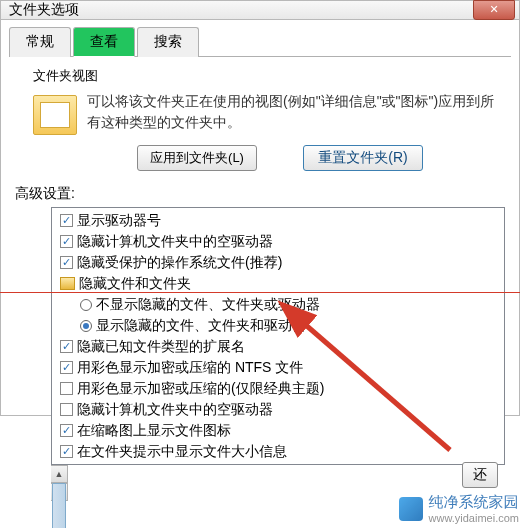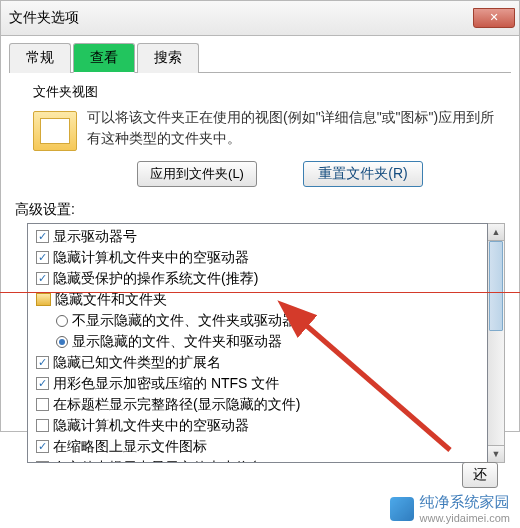--- a/index.html
+++ b/index.html
@@ -8,21 +8,21 @@
       font-size: 13px;
       background: #fff;
       width: 520px;
       height: 528px;
       overflow: hidden;
       position: relative;
     }
     .titlebar {
       background: linear-gradient(to bottom, #f8f8f8, #e8e8e8);
       border: 1px solid #b8b8b8;
-      height: 36px;
+      height: 20px;
       display: flex;
       align-items: center;
       justify-content: space-between;
       padding: 0 0 0 8px;
       font-size: 14px;
     }
     .close-btn {
       width: 42px;
       height: 20px;
       background: linear-gradient(to bottom, #e49a8f, #c75a4a);
@@ -119,21 +119,22 @@
       border: 1px solid #3c7fb1;
       color: #134b7e;
       font-size: 14px;
     }
     .adv-label {
       font-size: 14px;
       margin: 14px 0 4px 0;
     }
     .treeview-wrap {
       display: flex;
-      margin-left: 12px;
+      margin-left: 36px;
+      flex-direction: column;
     }
     .treeview {
       border: 1px solid #828790;
       height: 240px;
       overflow: hidden;
       background: #fff;
       padding: 2px 8px;
       flex: 1;
       font-size: 14px;
       line-height: 21px;
@@ -205,21 +206,21 @@
       right: 22px;
       bottom: 40px;
       padding: 3px 10px;
       border: 1px solid #8a8a8a;
       background: linear-gradient(#fdfdfd,#e4e4e4);
       border-radius: 3px;
       font-size: 14px;
     }
     .watermark {
       position: absolute;
-      bottom: 4px; right: 10px;
+      bottom: 4px; right: 1px;
       display: flex;
       align-items: center;
       gap: 6px;
       font-size: 15px;
       color: #2a6fb3;
       opacity: 0.9;
     }
     .wm-logo {
       width: 24px; height: 24px;
       background: linear-gradient(135deg,#3aa0e8,#1a6fb8);
@@ -285,21 +286,21 @@
           <div class="tree-item">
             <span class="chk checked"></span>
             <span>隐藏已知文件类型的扩展名</span>
           </div>
           <div class="tree-item">
             <span class="chk checked"></span>
             <span>用彩色显示加密或压缩的 NTFS 文件</span>
           </div>
           <div class="tree-item">
             <span class="chk"></span>
-            <span>在标题栏显示完整路径(显示隐藏的文件)</span>
+            <span>用彩色显示加密或压缩的(仅限经典主题)</span>
           </div>
           <div class="tree-item">
             <span class="chk"></span>
             <span>隐藏计算机文件夹中的空驱动器</span>
           </div>
           <div class="tree-item">
             <span class="chk checked"></span>
             <span>在缩略图上显示文件图标</span>
           </div>
           <div class="tree-item">

